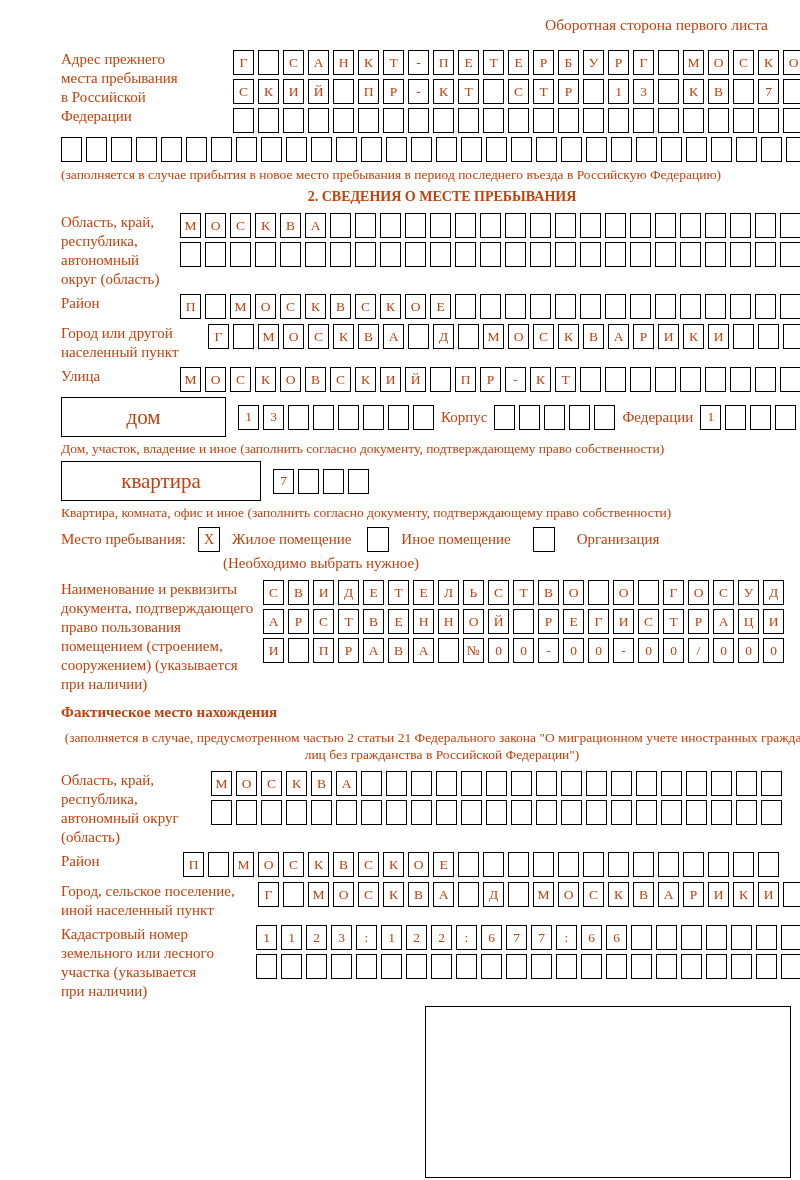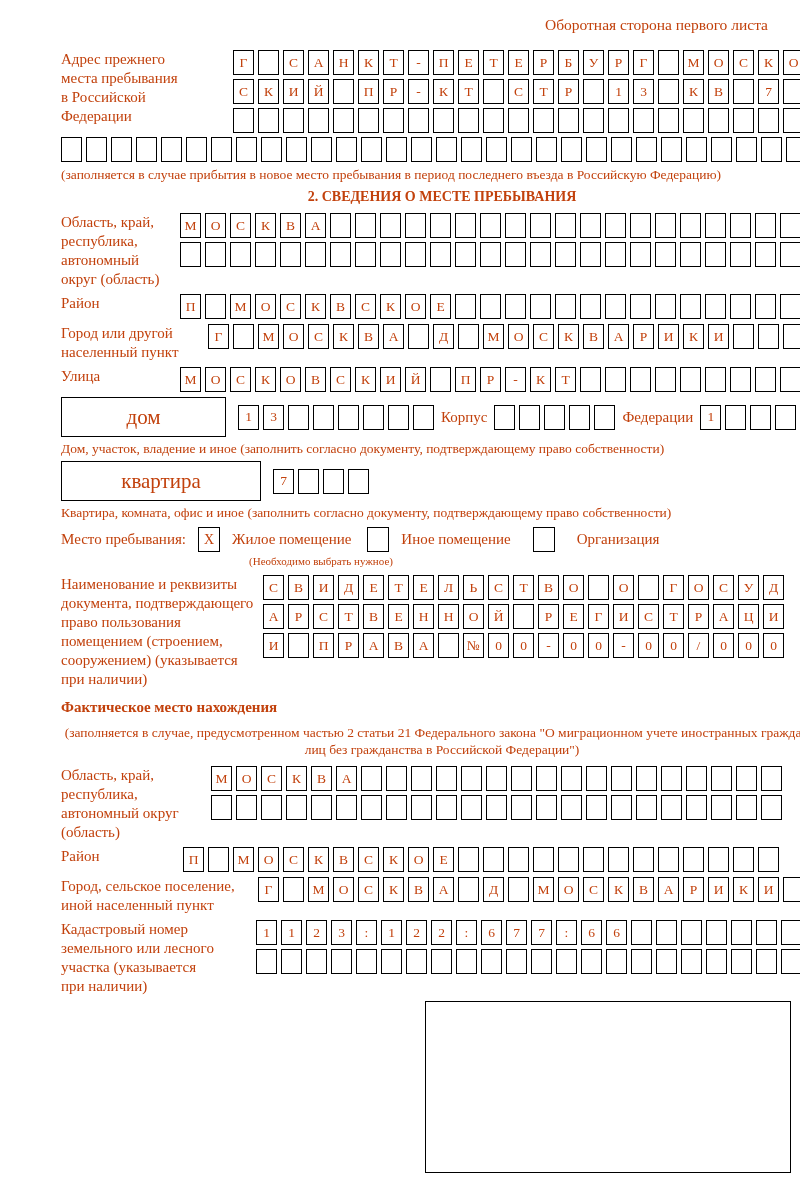--- a/index.html
+++ b/index.html
@@ -32,21 +32,21 @@
   }
   .wb-dom{width:165px;margin-right:12px;}
   .wb-kv{width:200px;margin-right:12px;}
   .inline-label{font-size:15px;margin:0 7px;}
   .stayrow{display:flex;align-items:center;font-size:15px;margin:6px 0 3px 0;}
   .checkbox{
     width:22px;height:25px;border:1.5px solid #000;box-sizing:border-box;
     display:flex;align-items:center;justify-content:center;font-size:14px;
     margin:0 12px;flex-shrink:0;
   }
-  .stay-note{width:520px;text-align:center;font-size:11px;margin-bottom:8px;}
+  .stay-note{width:520px;text-align:center;font-size:15px;margin-bottom:8px;}
   .fact-note{font-size:13.5px;line-height:17px;text-align:center;margin-bottom:8px;}
   .stamp-wrap{margin-left:330px;width:450px;margin-top:4px;}
   .stamp-box{width:366px;height:172px;border:1.5px solid #000;box-sizing:border-box;margin-left:34px;background:#fff;}
   .stamp-note{font-size:13.5px;line-height:17px;text-align:center;margin-top:5px;white-space:pre-line;}
   .mb0{margin-bottom:2px;gap:25px;}
 </style>
 </head>
 <body>
 
 <div class="page">

